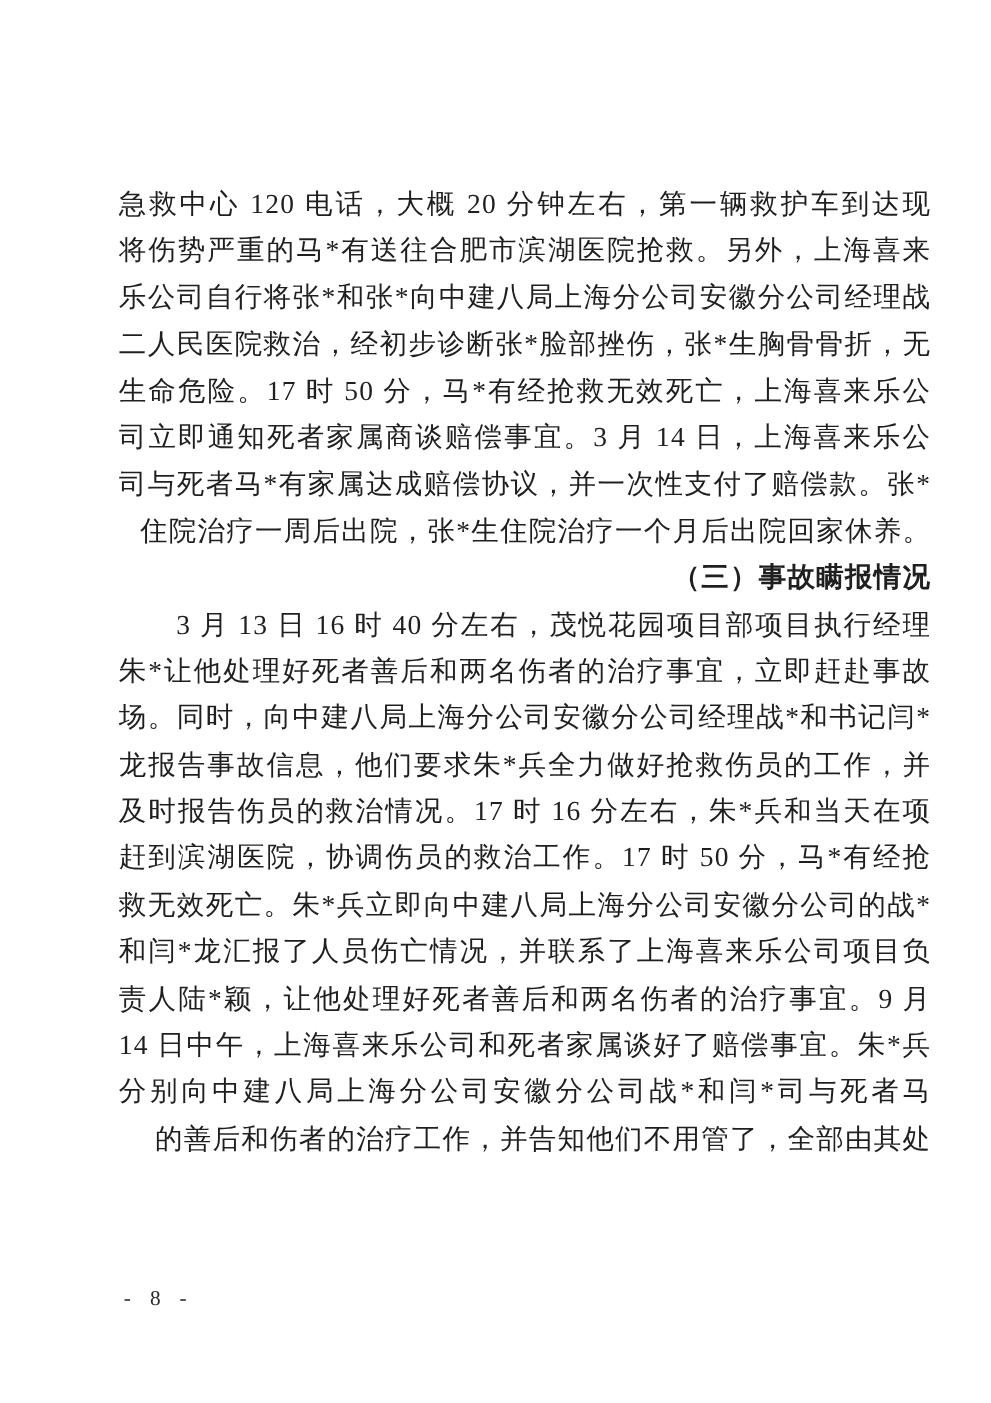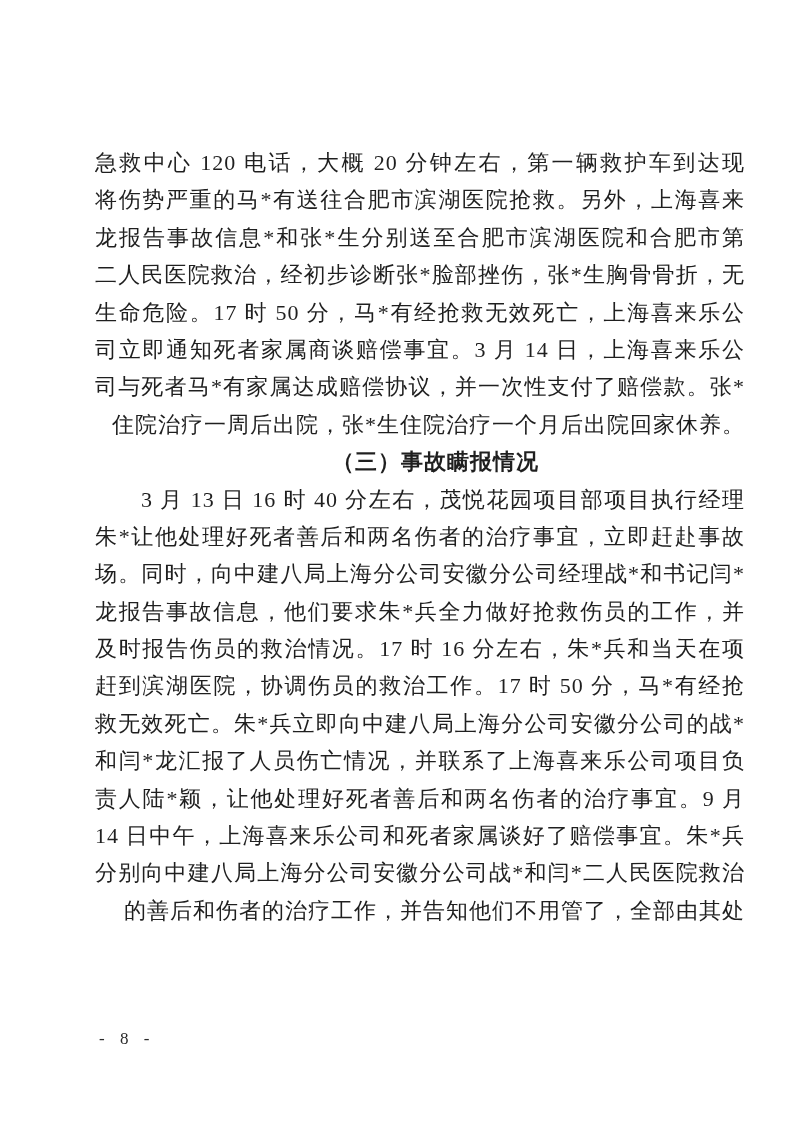--- a/index.html
+++ b/index.html
@@ -28,21 +28,21 @@
     height: 37.4px;
     overflow: hidden;
     text-align: justify;
     text-align-last: justify;
     text-justify: inter-character;
     letter-spacing: 1px;
     white-space: normal;
   }
   .line.heading {
     font-weight: bold;
-    text-align: center;
+    text-align: right;
     text-align-last: auto;
     padding-left: 31px;
   }
   .line.indent {
     padding-left: 46px;
   }
   .line.para-end {
     text-align: right;
     text-align-last: auto;
   }
@@ -57,34 +57,34 @@
     word-spacing: 7px;
   }
 </style>
 </head>
 <body>
 
 <div class="page">
   <div class="content">
     <div class="line">急救中心 120 电话，大概 20 分钟左右，第一辆救护车到达现场，</div>
     <div class="line">将伤势严重的马*有送往合肥市滨湖医院抢救。另外，上海喜来</div>
-    <div class="line">龙报告事故信息*和张*生分别送至合肥市滨湖医院和合肥市第</div>
+    <div class="line">乐公司自行将张*和张*向中建八局上海分公司安徽分公司经理战</div>
     <div class="line">二人民医院救治，经初步诊断张*脸部挫伤，张*生胸骨骨折，无</div>
     <div class="line">生命危险。17 时 50 分，马*有经抢救无效死亡，上海喜来乐公</div>
     <div class="line">司立即通知死者家属商谈赔偿事宜。3 月 14 日，上海喜来乐公</div>
     <div class="line">司与死者马*有家属达成赔偿协议，并一次性支付了赔偿款。张*</div>
     <div class="line para-end">住院治疗一周后出院，张*生住院治疗一个月后出院回家休养。</div>
     <div class="line heading">（三）事故瞒报情况</div>
     <div class="line indent">3 月 13 日 16 时 40 分左右，茂悦花园项目部项目执行经理</div>
     <div class="line">朱*让他处理好死者善后和两名伤者的治疗事宜，立即赶赴事故现</div>
     <div class="line">场。同时，向中建八局上海分公司安徽分公司经理战*和书记闫*</div>
     <div class="line">龙报告事故信息，他们要求朱*兵全力做好抢救伤员的工作，并</div>
     <div class="line">及时报告伤员的救治情况。17 时 16 分左右，朱*兵和当天在项</div>
     <div class="line">赶到滨湖医院，协调伤员的救治工作。17 时 50 分，马*有经抢</div>
     <div class="line">救无效死亡。朱*兵立即向中建八局上海分公司安徽分公司的战*</div>
     <div class="line">和闫*龙汇报了人员伤亡情况，并联系了上海喜来乐公司项目负</div>
     <div class="line">责人陆*颖，让他处理好死者善后和两名伤者的治疗事宜。9 月</div>
     <div class="line">14 日中午，上海喜来乐公司和死者家属谈好了赔偿事宜。朱*兵</div>
-    <div class="line">分别向中建八局上海分公司安徽分公司战*和闫*二人民医院救治</div>
+    <div class="line">分别向中建八局上海分公司安徽分公司战*和闫*司与死者马</div>
     <div class="line para-end">的善后和伤者的治疗工作，并告知他们不用管了，全部由其处理。</div>
   </div>
   <div class="page-number">- 8 -</div>
 </div>
 
 </body></html>

